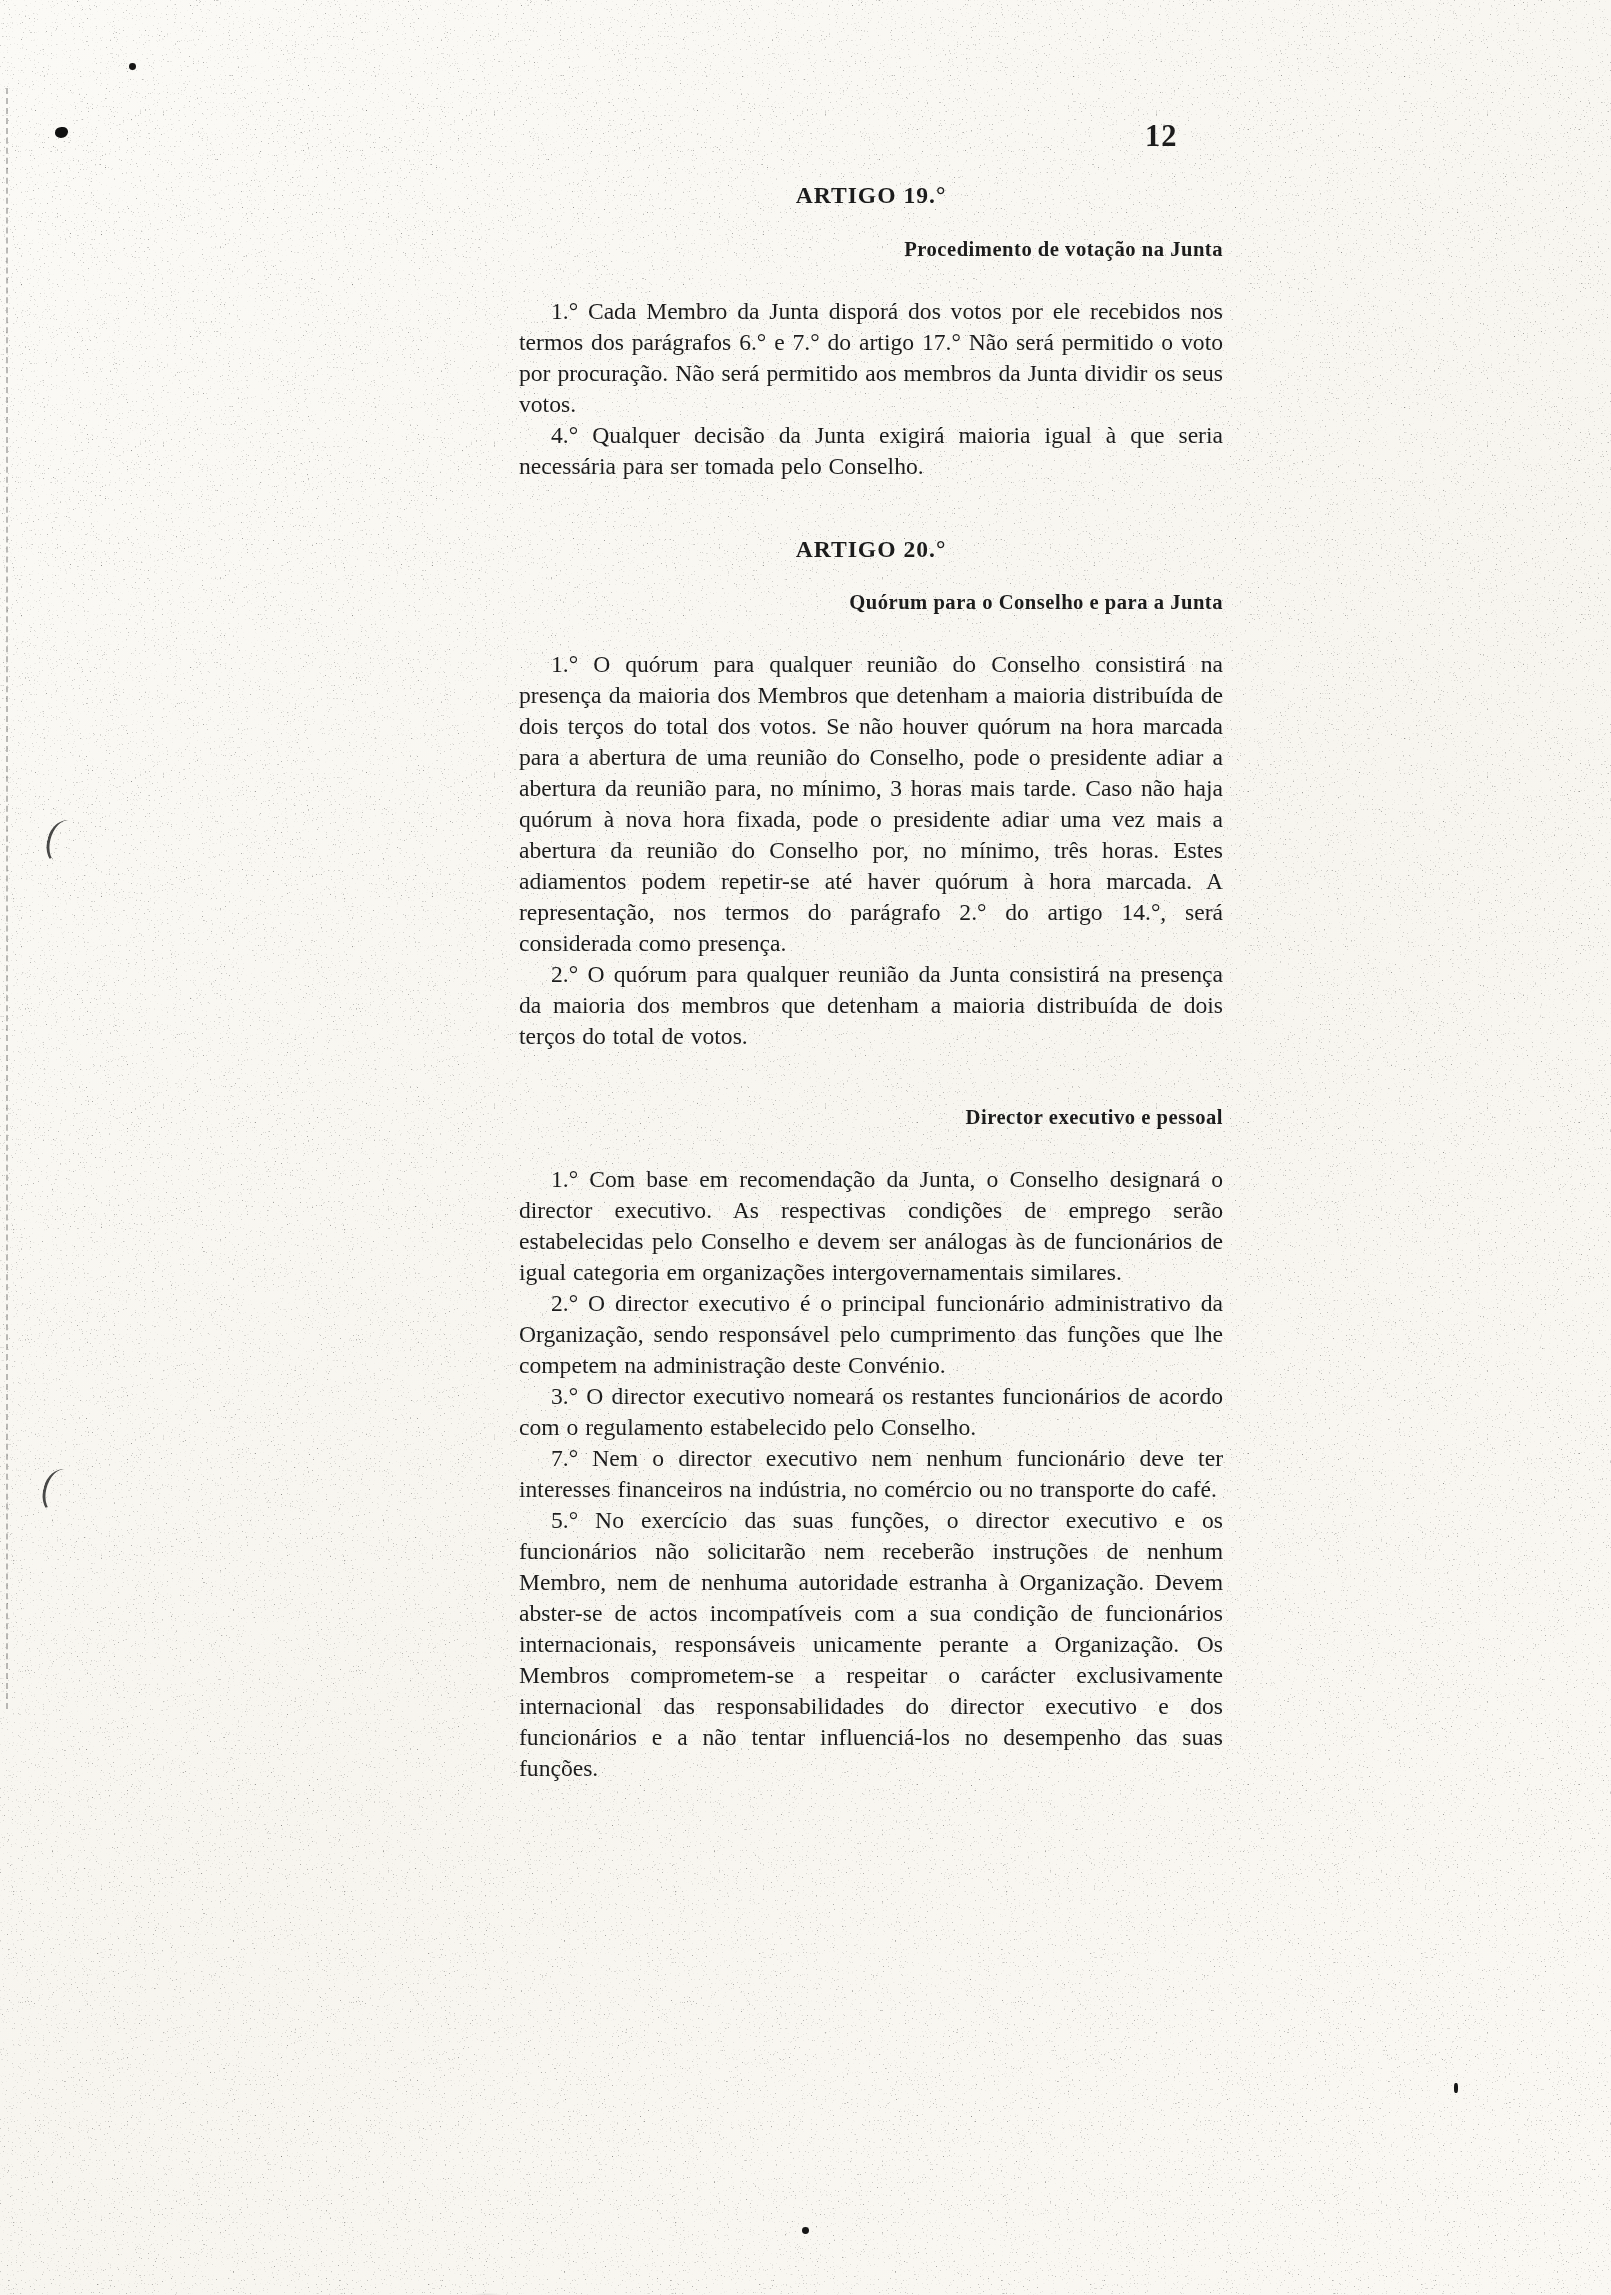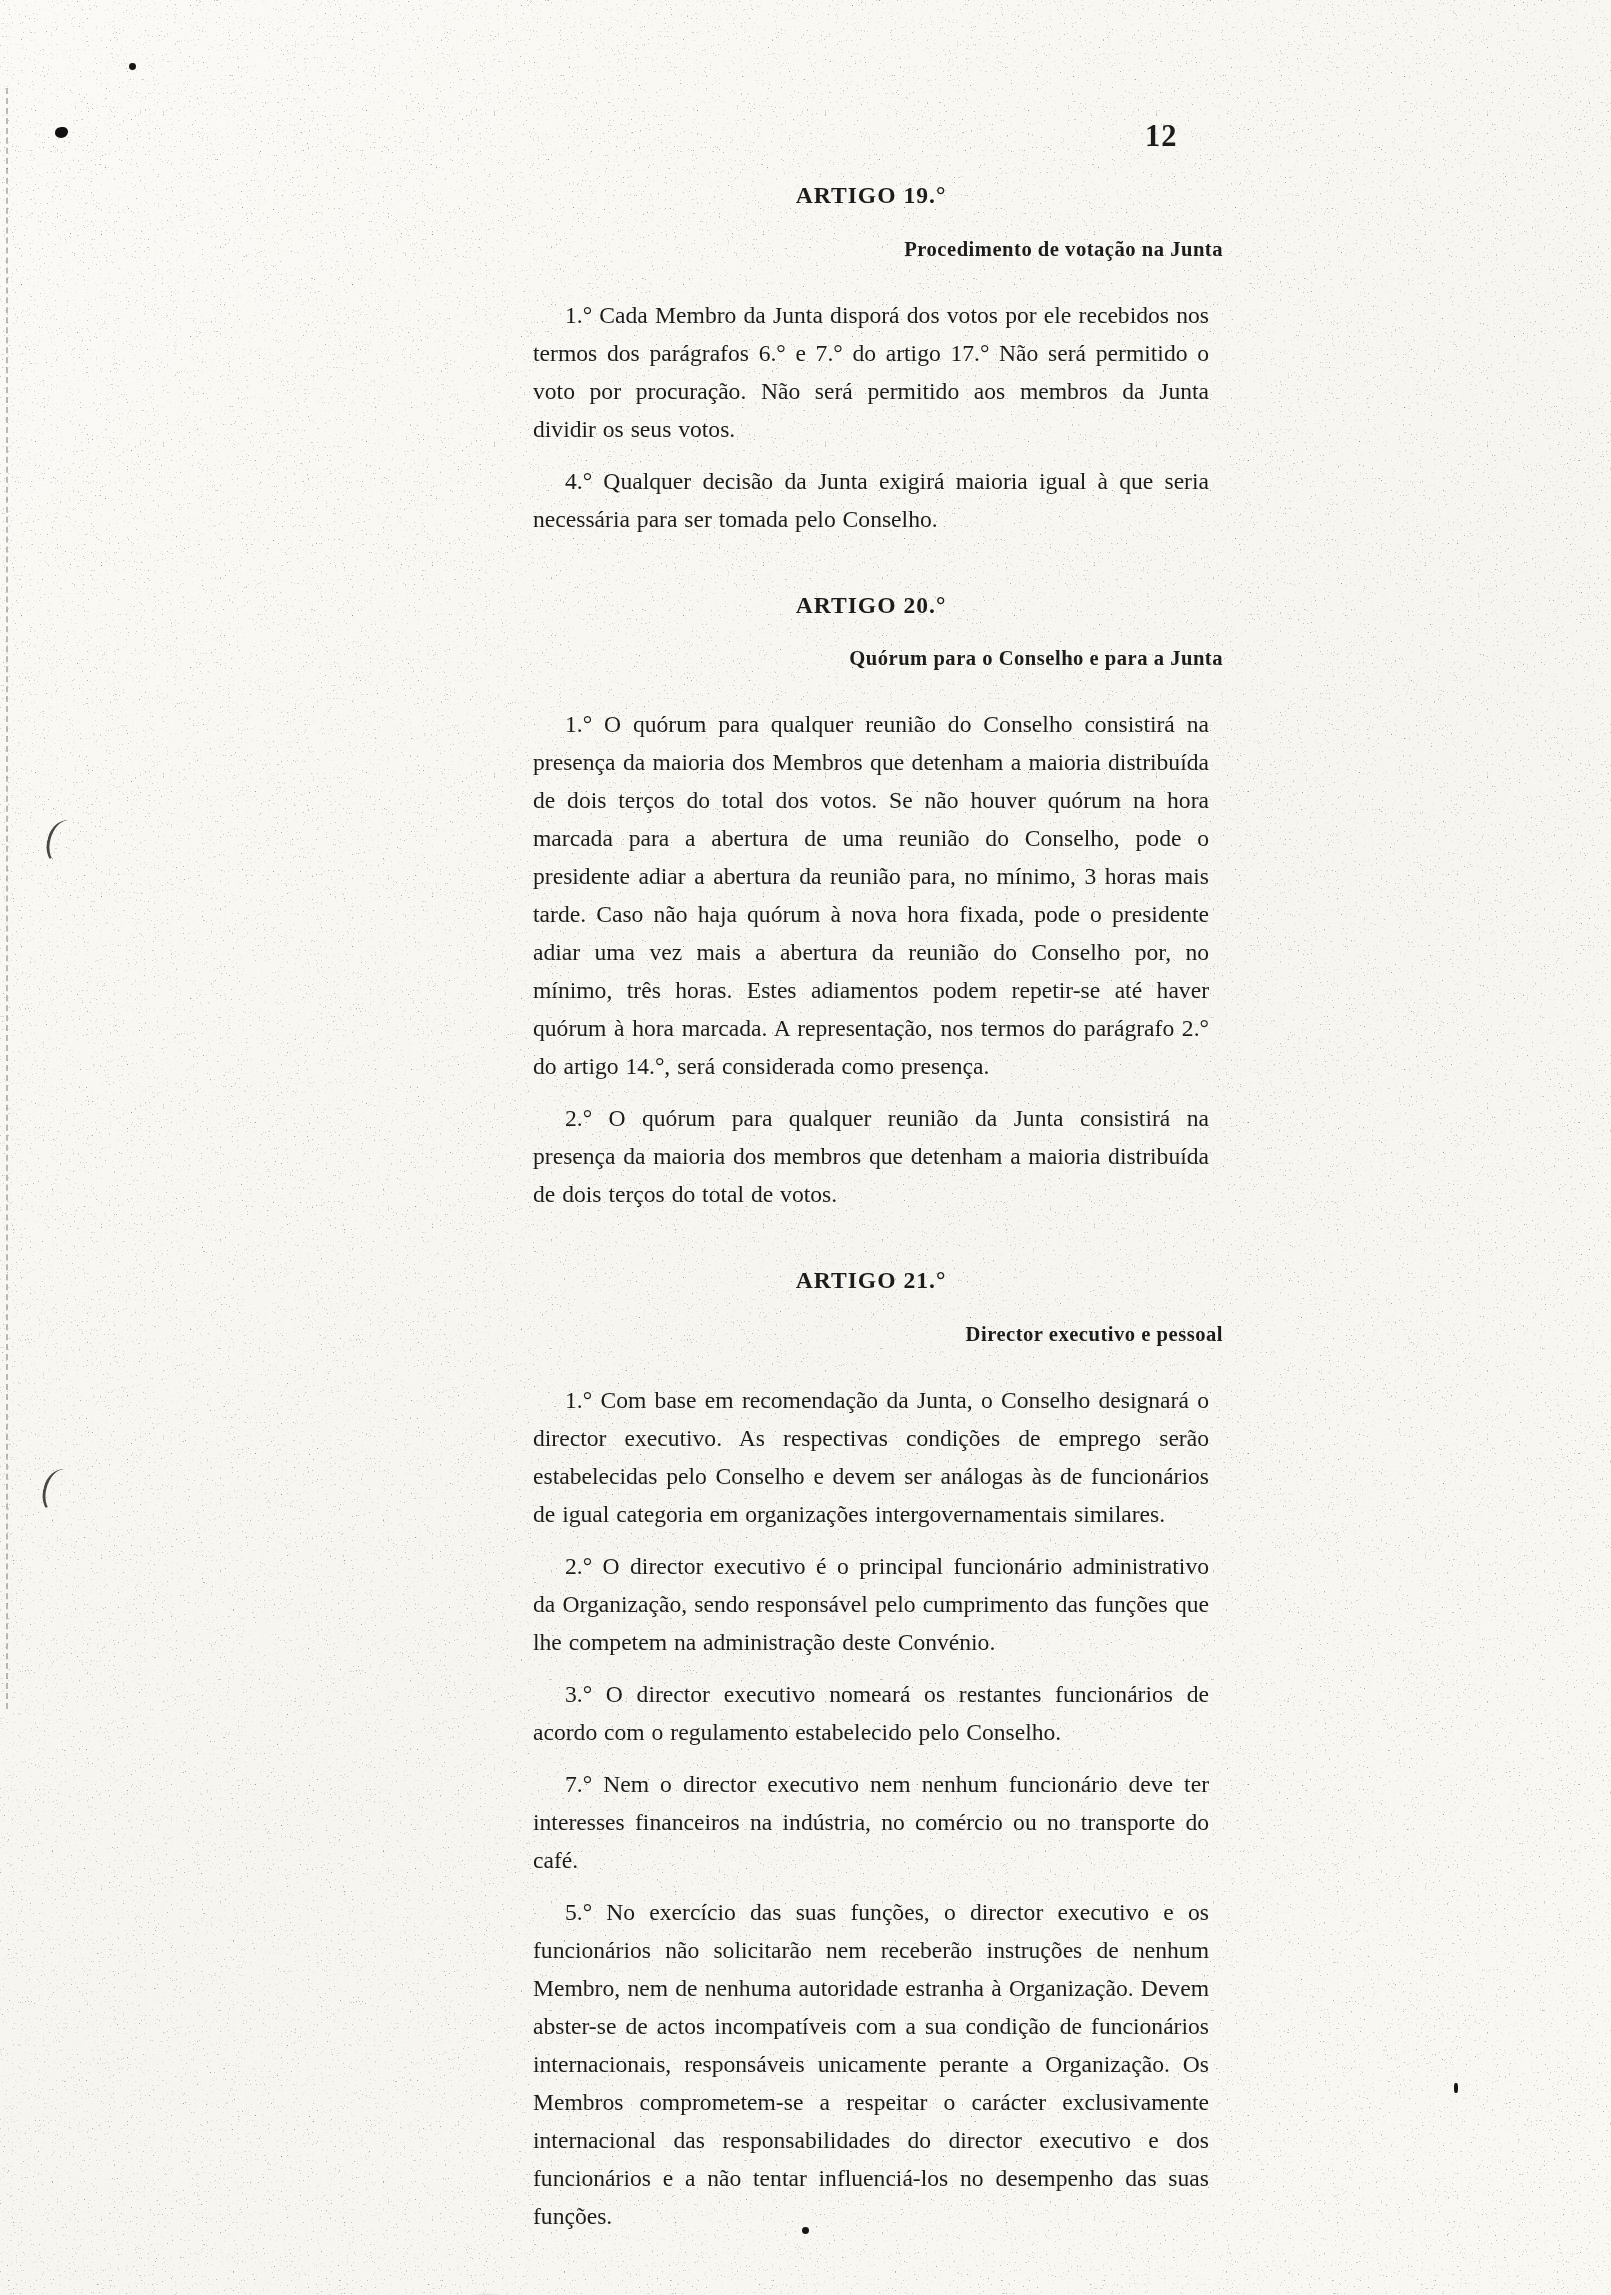--- a/index.html
+++ b/index.html
@@ -45,23 +45,23 @@
     margin: 0 0 28.5px 0;
   }
   .article-subtitle {
     text-align: right;
     font-weight: bold;
     font-size: 20.6px;
     letter-spacing: 0.5px;
     margin: 0 0 35px 0;
   }
   .article p {
-    margin: 14px;
+    margin: 0;
     font-size: 23.6px;
-    line-height: 38px;
+    line-height: 31px;
     text-align: justify;
     text-indent: 32px;
     word-spacing: 1px;
   }
   
   .artifact { position: absolute; pointer-events: none; }
   .blob {
     width: 12.8px; height: 10.8px;
     background: #111;
     border-radius: 50% 40% 55% 45%;
@@ -127,21 +127,20 @@
     </section>
 
     <section class="article">
       <h2 class="article-title">ARTIGO 20.°</h2>
       <h3 class="article-subtitle">Quórum para o Conselho e para a Junta</h3>
       <p>1.° O quórum para qualquer reunião do Conselho consistirá na presença da maioria dos Membros que detenham a maioria distribuída de dois terços do total dos votos. Se não houver quórum na hora marcada para a abertura de uma reunião do Conselho, pode o presidente adiar a abertura da reunião para, no mínimo, 3 horas mais tarde. Caso não haja quórum à nova hora fixada, pode o presidente adiar uma vez mais a abertura da reunião do Conselho por, no mínimo, três horas. Estes adiamentos podem repetir-se até haver quórum à hora marcada. A representação, nos termos do parágrafo 2.° do artigo 14.°, será considerada como presença.</p>
       <p>2.° O quórum para qualquer reunião da Junta consistirá na presença da maioria dos membros que detenham a maioria distribuída de dois terços do total de votos.</p>
     </section>
 
     <section class="article">
-      <h2 class="article-title">ARTIGO 21.°</h2>
       <h3 class="article-subtitle">Director executivo e pessoal</h3>
       <p>1.° Com base em recomendação da Junta, o Conselho designará o director executivo. As respectivas condições de emprego serão estabelecidas pelo Conselho e devem ser análogas às de funcionários de igual categoria em organizações intergovernamentais similares.</p>
       <p>2.° O director executivo é o principal funcionário administrativo da Organização, sendo responsável pelo cumprimento das funções que lhe competem na administração deste Convénio.</p>
       <p>3.° O director executivo nomeará os restantes funcionários de acordo com o regulamento estabelecido pelo Conselho.</p>
       <p>7.° Nem o director executivo nem nenhum funcionário deve ter interesses financeiros na indústria, no comércio ou no transporte do café.</p>
       <p>5.° No exercício das suas funções, o director executivo e os funcionários não solicitarão nem receberão instruções de nenhum Membro, nem de nenhuma autoridade estranha à Organização. Devem abster-se de actos incompatíveis com a sua condição de funcionários internacionais, responsáveis unicamente perante a Organização. Os Membros comprometem-se a respeitar o carácter exclusivamente internacional das responsabilidades do director executivo e dos funcionários e a não tentar influenciá-los no desempenho das suas funções.</p>
     </section>
 
   </div>
 </div>

